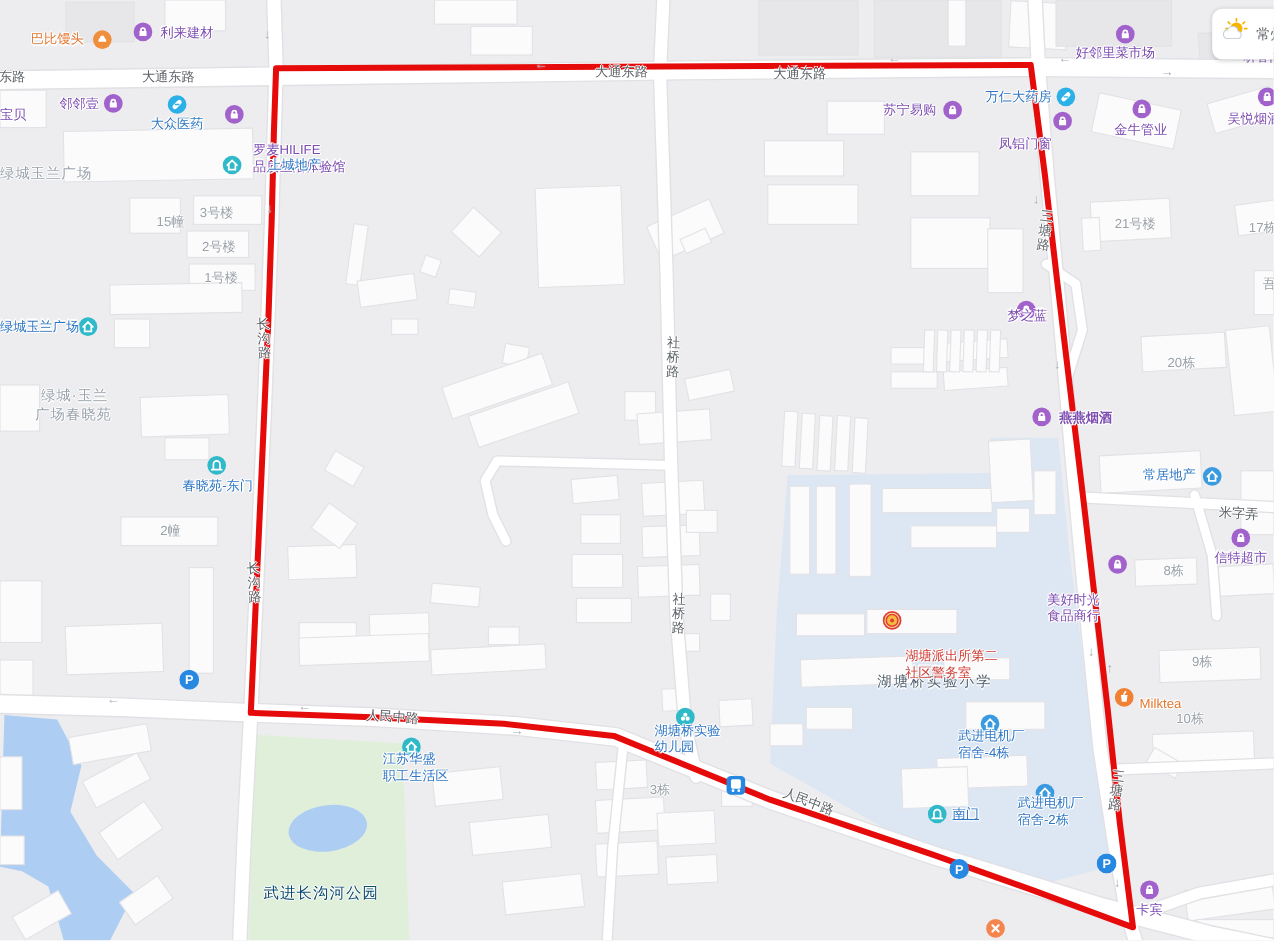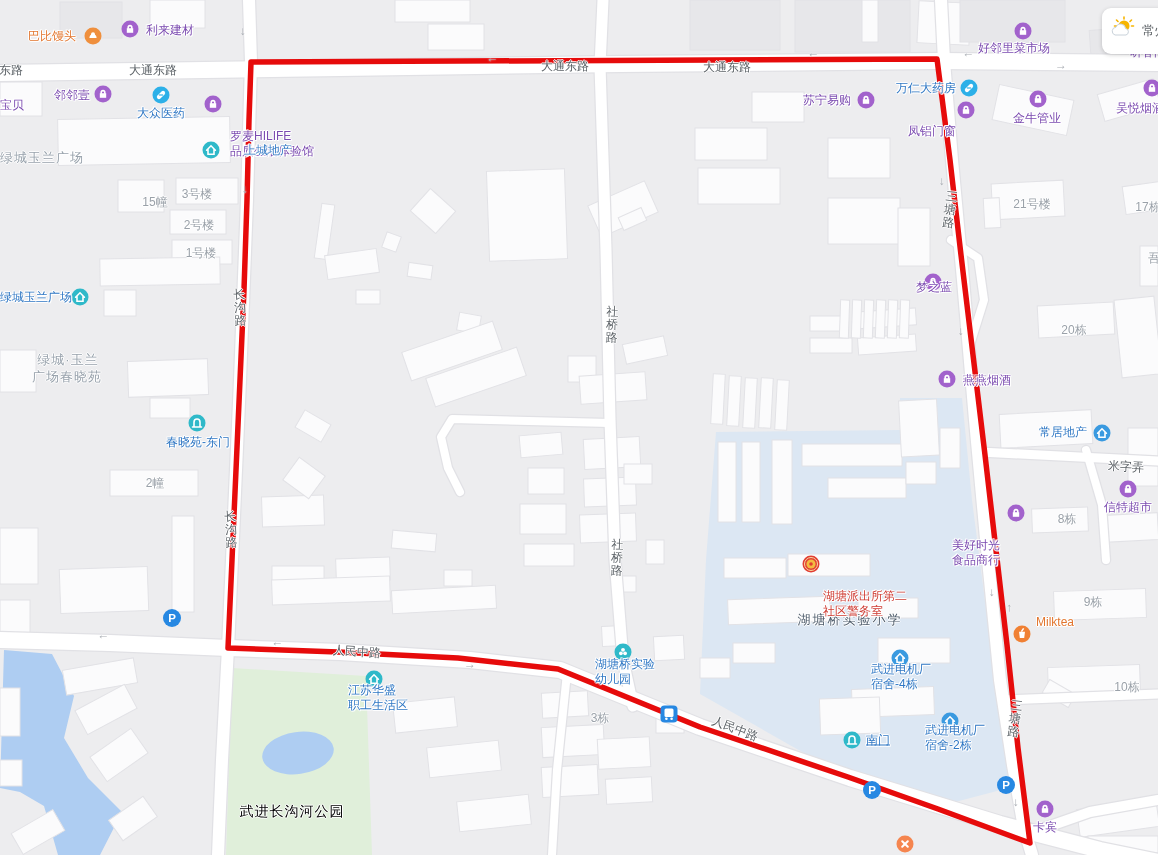--- a/index.html
+++ b/index.html
@@ -7,21 +7,21 @@
          font-family:"Liberation Sans","DejaVu Sans",sans-serif;background:#ededef;}
   #baselayer{position:absolute;left:0;top:0;}
   #labels{position:absolute;left:0;top:0;width:100%;height:100%;}
   .rl{position:absolute;color:#5b6166;font-size:12px;white-space:pre;line-height:13px;
       text-shadow:-1px 0 #fff,1px 0 #fff,0 -1px #fff,0 1px #fff;transform:translate(-50%,-50%);}
   .rl.vert{white-space:pre-line;text-align:center;}
   .bl{position:absolute;color:#9aa1a9;font-size:12px;white-space:pre;
       text-shadow:-1px 0 #fff,1px 0 #fff,0 -1px #fff,0 1px #fff;transform:translate(-50%,-50%);}
   .al{position:absolute;color:#98a2ac;font-size:13px;letter-spacing:1px;white-space:pre;
       text-shadow:-1px 0 #fff,1px 0 #fff,0 -1px #fff,0 1px #fff;transform:translate(-50%,-50%);}
-  .al.green{color:#000000;font-size:14px;}
+  .al.green{color:#0c4a6e;font-size:14px;}
   .al.dark{color:#4e5c6b;font-size:13px;letter-spacing:2px;}
   .poi{position:absolute;font-size:12px;line-height:15px;white-space:pre;font-weight:500;
       text-shadow:-1px 0 #fff,1px 0 #fff,0 -1px #fff,0 1px #fff,1px 1px #fff,-1px -1px #fff;
       transform:translate(-50%,-50%);cursor:pointer;}
   .poi.la{transform:translate(0,-50%);margin-top:48px;}
   .c-p{color:#7b4bb0}.c-b{color:#2f77c4}.c-o{color:#e2762f}.c-r{color:#ce3a31}
   .icon{position:absolute;transform:translate(-50%,-50%);cursor:pointer;line-height:0;}
   #weather{position:absolute;background:#fff;border-radius:9px;box-shadow:0 1px 4px rgba(0,0,0,.18);
       display:flex;align-items:center;gap:6px;padding:0 8px;}
   #weather .city{font-size:13px;color:#5f6468;white-space:pre;}
@@ -240,21 +240,21 @@
       <div class="bl" style="left: 155px; top: 202px;">15幢</div>
       <div class="bl" style="left: 199px; top: 225px;">2号楼</div>
       <div class="bl" style="left: 201px; top: 253px;">1号楼</div>
       <div class="bl" style="left: 155px; top: 483px;">2幢</div>
       <div class="bl" style="left: 1032px; top: 204px;">21号楼</div>
       <div class="bl" style="left: 1148px; top: 207px;">17栋</div>
       <div class="bl" style="left: 1154px; top: 258px;">吾</div>
       <div class="bl" style="left: 1074px; top: 330px;">20栋</div>
       <div class="bl" style="left: 1067px; top: 519px;">8栋</div>
       <div class="bl" style="left: 1093px; top: 602px;">9栋</div>
-      <div class="bl" style="left: 1082px; top: 687px; margin-left: 45px;">10栋</div>
+      <div class="bl" style="left: 1082px; top: 654px;">10栋</div>
       <div class="bl" style="left: 600px; top: 718px;">3栋</div>
       <div class="al " style="left: 42px; top: 158px;">绿城玉兰广场</div>
       <div class="al " style="left: 68px; top: 360px;">绿城·玉兰</div>
       <div class="al " style="left: 67px; top: 377px;">广场春晓苑</div>
       <div class="al dark" style="left: 850px; top: 620px;">湖塘桥实验小学</div>
       <div class="al green" style="left: 292px; top: 812px;">武进长沟河公园</div>
       <div class="icon" style="left: 93px; top: 36px;"><svg width="18" height="18" viewBox="-9 -9 18 18">
           <circle r="8.5" fill="#ef8f3d"></circle>
           <path d="M-3.6,2 a3.6,3.8 0 0 1 7.2,0 z" fill="#fff"></path>
           <circle cy="-1.8" r="2" fill="#fff"></circle>
@@ -337,21 +337,21 @@
           <circle r="8.5" fill="#a262cc"></circle>
           <path d="M-3.2,-0.8 h6.4 v4.6 h-6.4 z" fill="#fff"></path>
           <path d="M-1.8,-0.8 v-0.8 a1.8,1.8 0 0 1 3.6,0 v0.8" stroke="#fff" fill="none" stroke-width="1.6" stroke-linecap="round"></path>
         </svg></div>
       <div class="poi c-p" style="left: 934px; top: 287px;">梦之蓝</div>
       <div class="icon" style="left: 947px; top: 379px;"><svg width="18" height="18" viewBox="-9 -9 18 18">
           <circle r="8.5" fill="#a262cc"></circle>
           <path d="M-3.2,-0.8 h6.4 v4.6 h-6.4 z" fill="#fff"></path>
           <path d="M-1.8,-0.8 v-0.8 a1.8,1.8 0 0 1 3.6,0 v0.8" stroke="#fff" fill="none" stroke-width="1.6" stroke-linecap="round"></path>
         </svg></div>
-      <div class="poi c-p" style="left: 987px; top: 380px;">燕燕烟酒</div>
+      <div class="poi c-p" style="left: 987px; top: 380px; font-weight: bold;">燕燕烟酒</div>
       <div class="icon" style="left: 1102px; top: 433px;"><svg width="18" height="18" viewBox="-9 -9 18 18">
           <circle r="8.5" fill="#3a9ae0"></circle>
           <path d="M-4.4,0.2 L0,-4.2 L4.4,0.2 M-3,-0.8 V4.2 H3 V-0.8" stroke="#fff" fill="none" stroke-width="1.6" stroke-linecap="round"></path>
         </svg></div>
       <div class="poi c-b" style="left: 1063px; top: 432px;">常居地产</div>
       <div class="icon" style="left: 1128px; top: 489px;"><svg width="18" height="18" viewBox="-9 -9 18 18">
           <circle r="8.5" fill="#a262cc"></circle>
           <path d="M-3.2,-0.8 h6.4 v4.6 h-6.4 z" fill="#fff"></path>
           <path d="M-1.8,-0.8 v-0.8 a1.8,1.8 0 0 1 3.6,0 v0.8" stroke="#fff" fill="none" stroke-width="1.6" stroke-linecap="round"></path>
         </svg></div>
@@ -361,21 +361,21 @@
           <path d="M-3.2,-0.8 h6.4 v4.6 h-6.4 z" fill="#fff"></path>
           <path d="M-1.8,-0.8 v-0.8 a1.8,1.8 0 0 1 3.6,0 v0.8" stroke="#fff" fill="none" stroke-width="1.6" stroke-linecap="round"></path>
         </svg></div>
       <div class="poi c-p la" style="left: 952px; top: 505px;">美好时光
 食品商行</div>
       <div class="icon" style="left: 1022px; top: 634px;"><svg width="18" height="18" viewBox="-9 -9 18 18">
           <circle r="8.5" fill="#f08033"></circle>
           <path d="M-3,-2.2 H3 L2.2,4 H-2.2 Z" fill="#fff"></path>
           <line x1="-0.6" y1="-2.4" x2="1.6" y2="-5.6" stroke="#fff" stroke-width="1.5"></line>
         </svg></div>
-      <div class="poi c-o" style="left: 1055px; top: 622px;">Milktea</div>
+      <div class="poi c-o" style="left: 1055px; top: 640px;">Milktea</div>
       <div class="icon" style="left: 1045px; top: 809px;"><svg width="18" height="18" viewBox="-9 -9 18 18">
           <circle r="8.5" fill="#a262cc"></circle>
           <path d="M-3.2,-0.8 h6.4 v4.6 h-6.4 z" fill="#fff"></path>
           <path d="M-1.8,-0.8 v-0.8 a1.8,1.8 0 0 1 3.6,0 v0.8" stroke="#fff" fill="none" stroke-width="1.6" stroke-linecap="round"></path>
         </svg></div>
       <div class="poi c-p" style="left: 1045px; top: 827px;">卡宾</div>
       <div class="icon" style="left: 811px; top: 564px;"><svg width="18" height="18" viewBox="-9 -9 18 18">
           <circle r="8.5" fill="#e23d32"></circle>
           <circle r="6.5" fill="none" stroke="#f7d9a0" stroke-width="1"></circle>
           <circle r="4.6" fill="#f3bb40"></circle>

